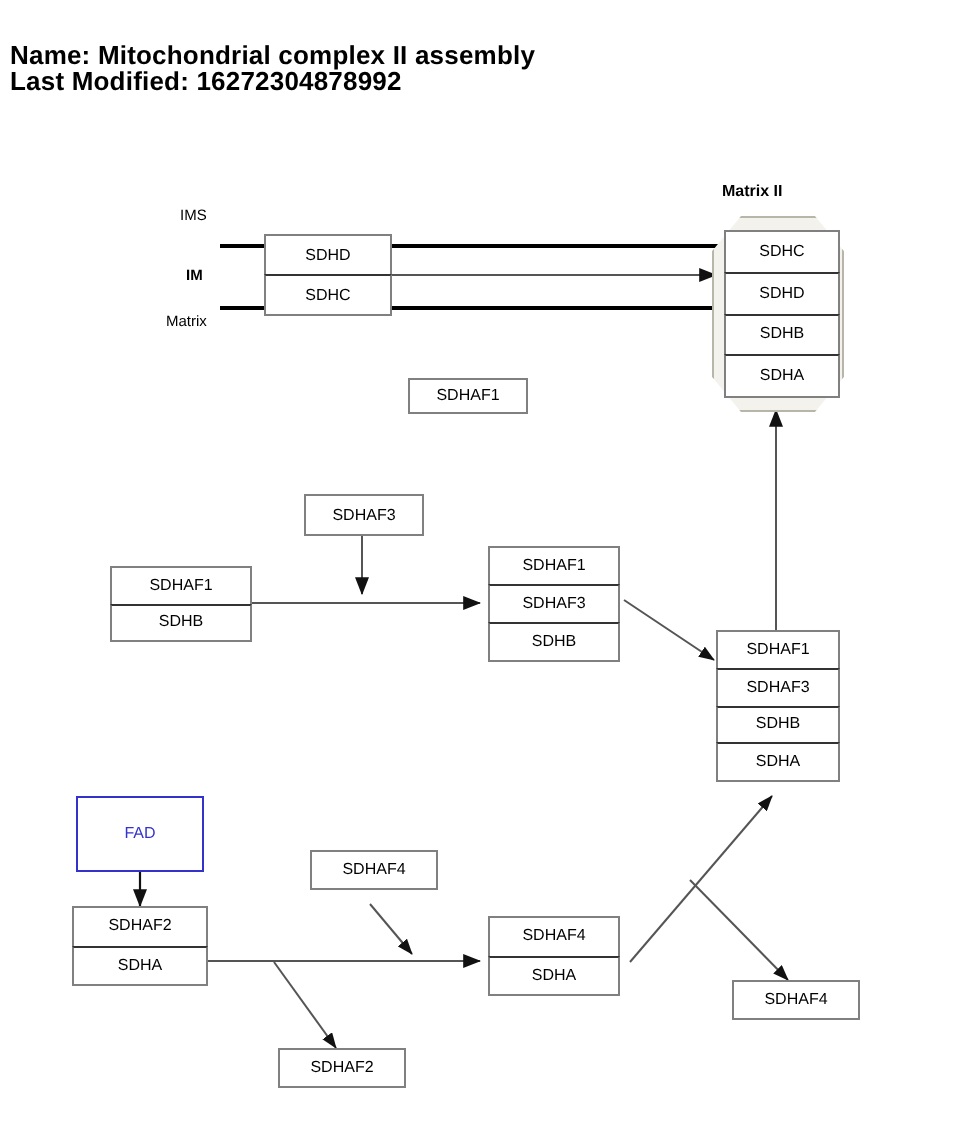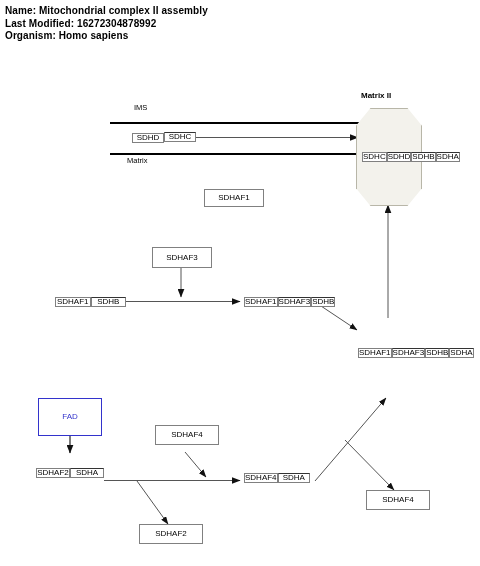--- a/index.html
+++ b/index.html
@@ -5,68 +5,67 @@
 <style>
   html,body{margin:0;padding:0;background:#ffffff;}
   body{
     width:480px;height:566px;position:relative;overflow:hidden;
     font-family:"Liberation Sans","DejaVu Sans",sans-serif;
     color:#000000;
   }
   #canvas{position:absolute;left:0;top:0;width:480px;height:566px;}
 
   
-  .meta{position:absolute;left:5px;top:5px;font-size:10px;font-weight:bold;line-height:12.5px;letter-spacing:0.1px;}
+  .meta{position:absolute;left:5px;top:22px;font-size:13px;font-weight:bold;line-height:12.5px;letter-spacing:0.1px;}
   .meta div{white-space:nowrap;}
 
   
   #arrows{position:absolute;left:0;top:0;width:480px;height:566px;pointer-events:none;}
 
   
   .node{
     position:absolute;box-sizing:border-box;
     background:#ffffff;border:1px solid #808080;
     font-size:8px;line-height:1;
     display:flex;align-items:center;justify-content:center;
     text-align:center;white-space:nowrap;
     z-index:4;
   }
   .node.metabolite{border-color:#3333cc;color:#3333cc;}
 
   
   .group{position:absolute;box-sizing:border-box;z-index:4;}
   .group .node{position:relative;left:auto;top:auto;width:100%;height:auto;flex:1 1 0;border:1px solid #808080;margin-top:-1px;}
   .group .node:first-child{margin-top:0;}
-  .group.stack{display:flex;flex-direction:row;align-items:center;}
+  .group.stack{display:flex;flex-direction:column;}
   .group.stack .node{border-top-color:#333333;}
   .group.stack .node:first-child{border-top-color:#808080;}
 
   
   .membrane-line{position:absolute;height:0;border-top:2px solid #000000;z-index:2;}
-  .mem-label{position:absolute;font-size:7.5px;white-space:nowrap;z-index:3;margin-left:44px;}
+  .mem-label{position:absolute;font-size:7.5px;white-space:nowrap;z-index:3;}
   .mem-label.bold{font-weight:bold;}
 
   
   .complex-shell{
     position:absolute;box-sizing:border-box;
     background:#f3f2ec;border:1px solid #b8b6a8;
     clip-path:polygon(22% 0%,78% 0%,100% 18%,100% 82%,78% 100%,22% 100%,0% 82%,0% 18%);
     z-index:3;
   }
   .complex-title{position:absolute;font-size:8px;font-weight:bold;white-space:nowrap;z-index:5;}
 </style>
 </head>
 <body>
 
 <div id="canvas">
 
   <div class="meta">
     <div>Name: Mitochondrial complex II assembly</div>
     <div>Last Modified: 16272304878992</div>
-    <div>Organism: Homo sapiens</div>
   </div>
 
   <svg id="arrows" viewBox="0 0 480 566">
     <defs>
       <marker id="ah" markerWidth="9" markerHeight="7" refX="8.4" refY="3.5" orient="auto" markerUnits="userSpaceOnUse">
         <path d="M0,0 L9,3.5 L0,7 z" fill="#111111"></path>
       </marker>
       <marker id="ahs" markerWidth="8" markerHeight="6" refX="7.5" refY="3" orient="auto" markerUnits="userSpaceOnUse">
         <path d="M0,0 L8,3 L0,6 z" fill="#111111"></path>
       </marker>

